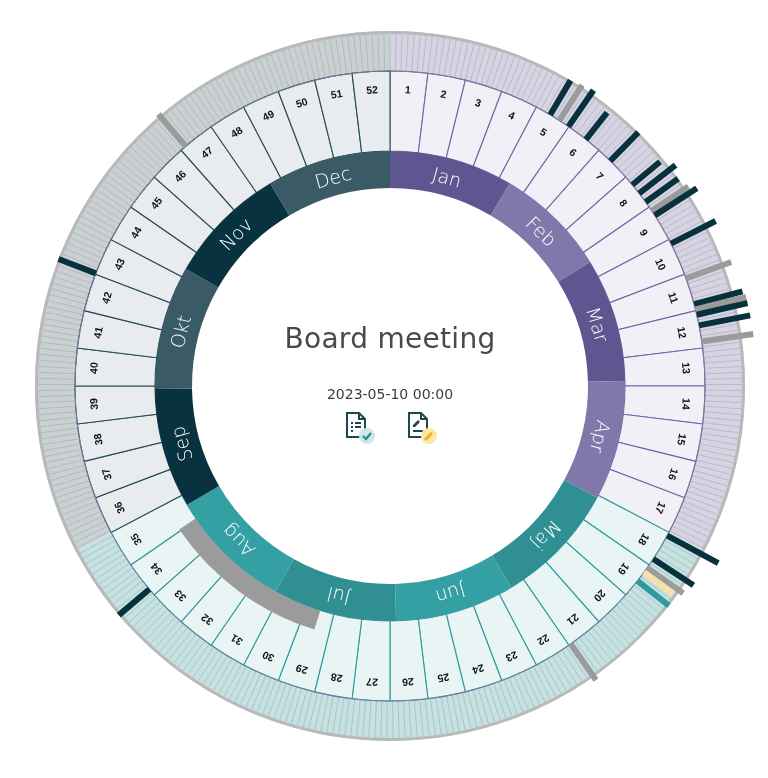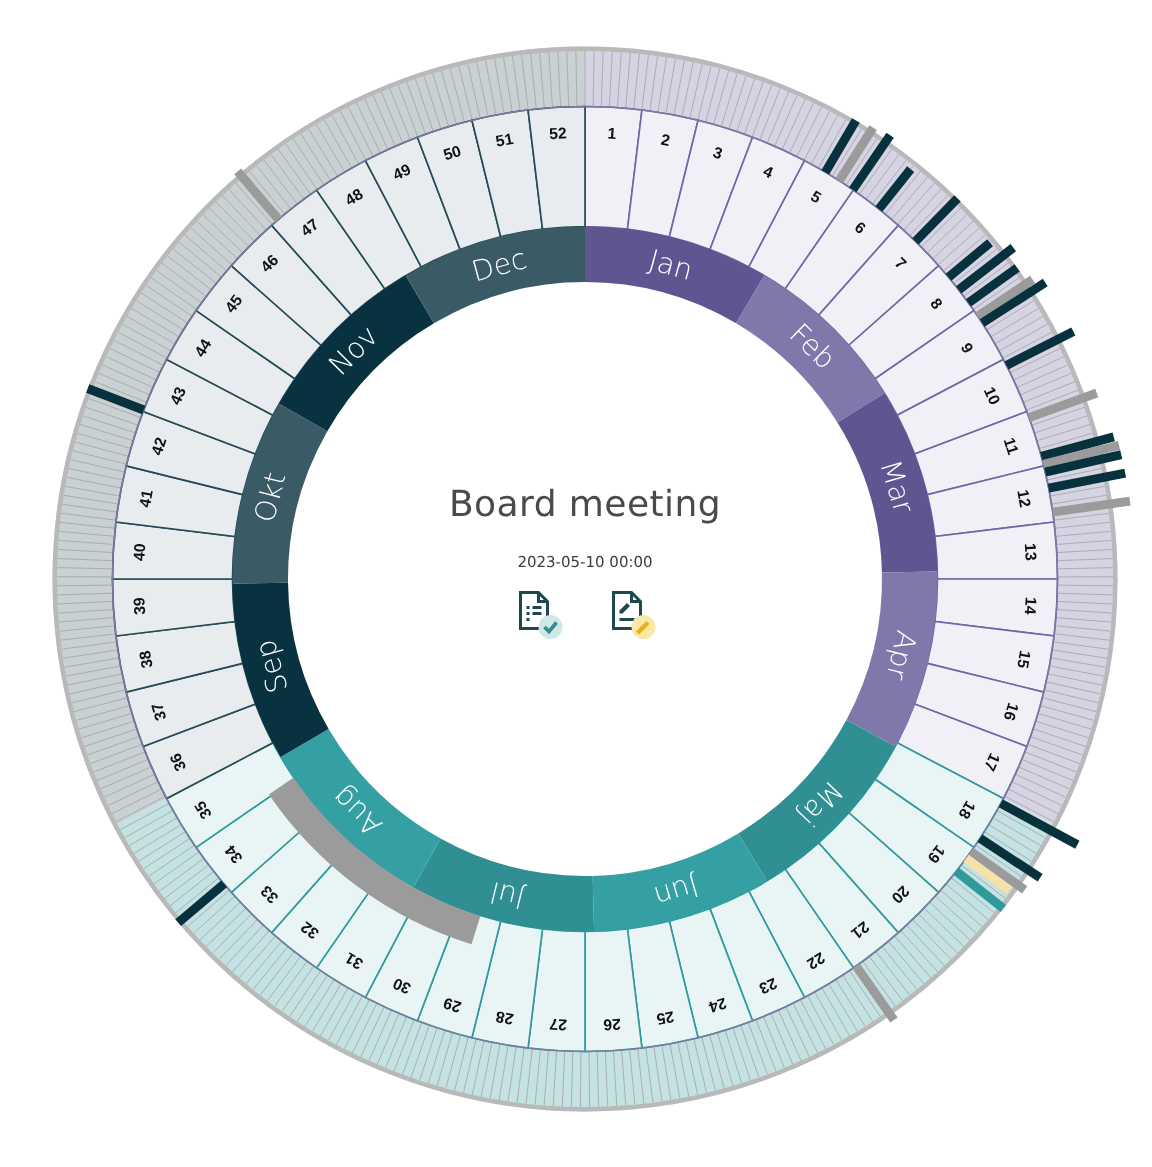--- a/index.html
+++ b/index.html
@@ -1,20 +1,20 @@
 <!DOCTYPE html>
 <html><head>
 <meta charset="utf-8">
 <style>
   html,body{margin:0;padding:0;background:#ffffff;}
   body{width:768px;height:778px;overflow:hidden;position:relative;font-family:"DejaVu Sans",sans-serif;}
   #wheel{position:absolute;left:0;top:0;}
   .center{position:absolute;left:270px;top:322px;width:240px;text-align:center;color:#444;}
-  .title{font-size:24px;color:#4a4a4a;letter-spacing:0.3px;margin-bottom:15px;font-family:"DejaVu Sans",sans-serif;}
-  .dt{font-size:10px;color:#3d3d3d;line-height:22px;}
+  .title{font-size:28px;color:#4a4a4a;letter-spacing:0.3px;margin-bottom:28px;font-family:"DejaVu Sans",sans-serif;}
+  .dt{font-size:14px;color:#3d3d3d;line-height:22px;}
   .icons{margin-top:6px;display:flex;justify-content:center;gap:26px;}
   .icon{width:36px;height:34px;position:relative;cursor:pointer;}
   .wk{font-size:10.5px;font-weight:bold;fill:#111;font-family:"Liberation Sans",sans-serif;}
   .mo{font-size:19px;fill:#fff;font-family:"DejaVu Sans",sans-serif;font-weight:300;}
 </style>
 </head>
 <body>
 
 <svg id="wheel" width="768" height="778" viewBox="0 0 768 778">
     <path d="M390,31A355,355 0 0 1 704.3368891068895,550.9767260755378L668.9186480807612,532.387799193787A315,315 0 0 0 390,71Z" fill="#d6d4e3"></path>

